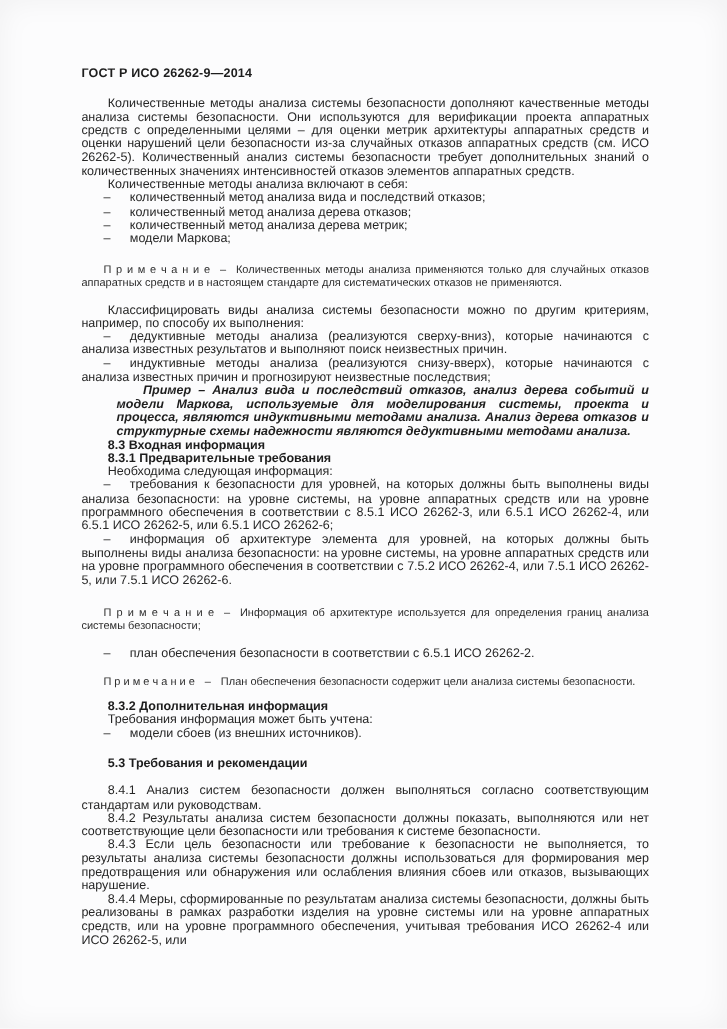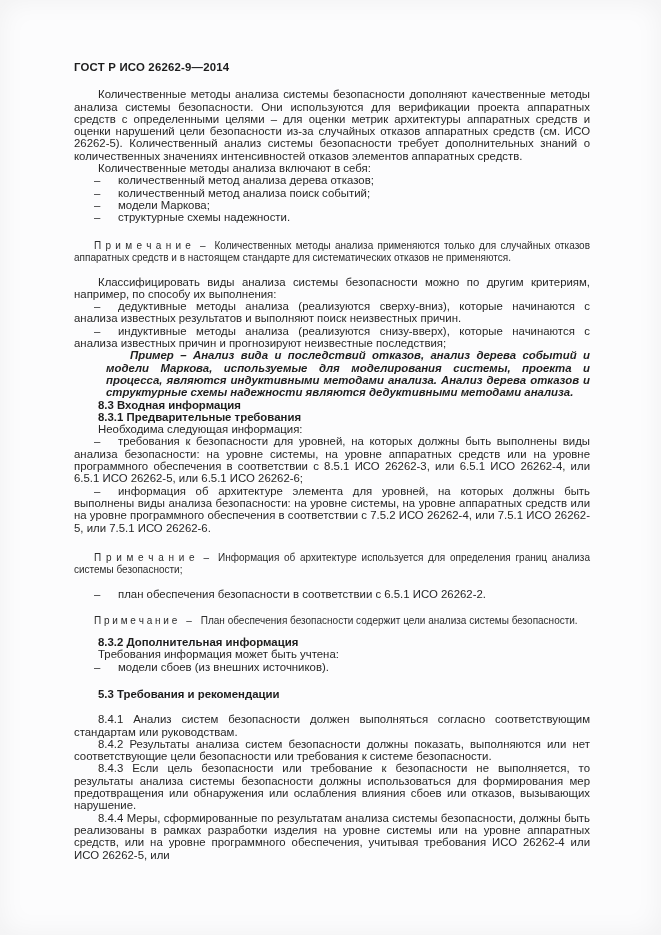--- a/index.html
+++ b/index.html
@@ -39,24 +39,24 @@
 </head>
 <body>
 
 <div class="page">
 
   <p class="hdr b">ГОСТ Р ИСО 26262-9—2014</p>
 
   <p class="j ind">Количественные методы анализа системы безопасности дополняют качественные методы анализа системы безопасности. Они используются для верификации проекта аппаратных средств с определенными целями – для оценки метрик архитектуры аппаратных средств и оценки нарушений цели безопасности из-за случайных отказов аппаратных средств (см. ИСО 26262-5). Количественный анализ системы безопасности требует дополнительных знаний о количественных значениях интенсивностей отказов элементов аппаратных средств.</p>
   <p class="ind">Количественные методы анализа включают в себя:</p>
 
+  <p class="li j"><span class="dash"><span>–</span></span><span>количественный метод анализа вида и последствий отказов;</span></p>
   <p class="li j"><span class="dash"><span>–</span></span><span>количественный метод анализа дерева отказов;</span></p>
-  <p class="li j"><span class="dash"><span>–</span></span><span>количественный метод анализа поиск событий;</span></p>
+  <p class="li j"><span class="dash"><span>–</span></span><span>количественный метод анализа дерева метрик;</span></p>
   <p class="li j"><span class="dash"><span>–</span></span><span>модели Маркова;</span></p>
-  <p class="li j"><span class="dash"><span>–</span></span><span>структурные схемы надежности.</span></p>
 
   <p class="note j mt-note mb-note"><span class="nlabel">П р и м е ч а н и е</span><span class="ndash">–</span><span>Количественных методы анализа применяются только для случайных отказов аппаратных средств и в настоящем стандарте для систематических отказов не применяются.</span></p>
 
   <p class="j ind">Классифицировать виды анализа системы безопасности можно по другим критериям, например, по способу их выполнения:</p>
   <p class="li j"><span class="dash"><span>–</span></span><span>дедуктивные методы анализа (реализуются сверху-вниз), которые начинаются с анализа известных результатов и выполняют поиск неизвестных причин.</span></p>
   <p class="li j"><span class="dash"><span>–</span></span><span>индуктивные методы анализа (реализуются снизу-вверх), которые начинаются с анализа известных причин и прогнозируют неизвестные последствия;</span></p>
 
   <p class="j ind example">Пример – Анализ вида и последствий отказов, анализ дерева событий и модели Маркова, используемые для моделирования системы, проекта и процесса, являются индуктивными методами анализа. Анализ дерева отказов и структурные схемы надежности являются дедуктивными методами анализа.</p>
 
   <p class="b ind">8.3 Входная информация</p>

